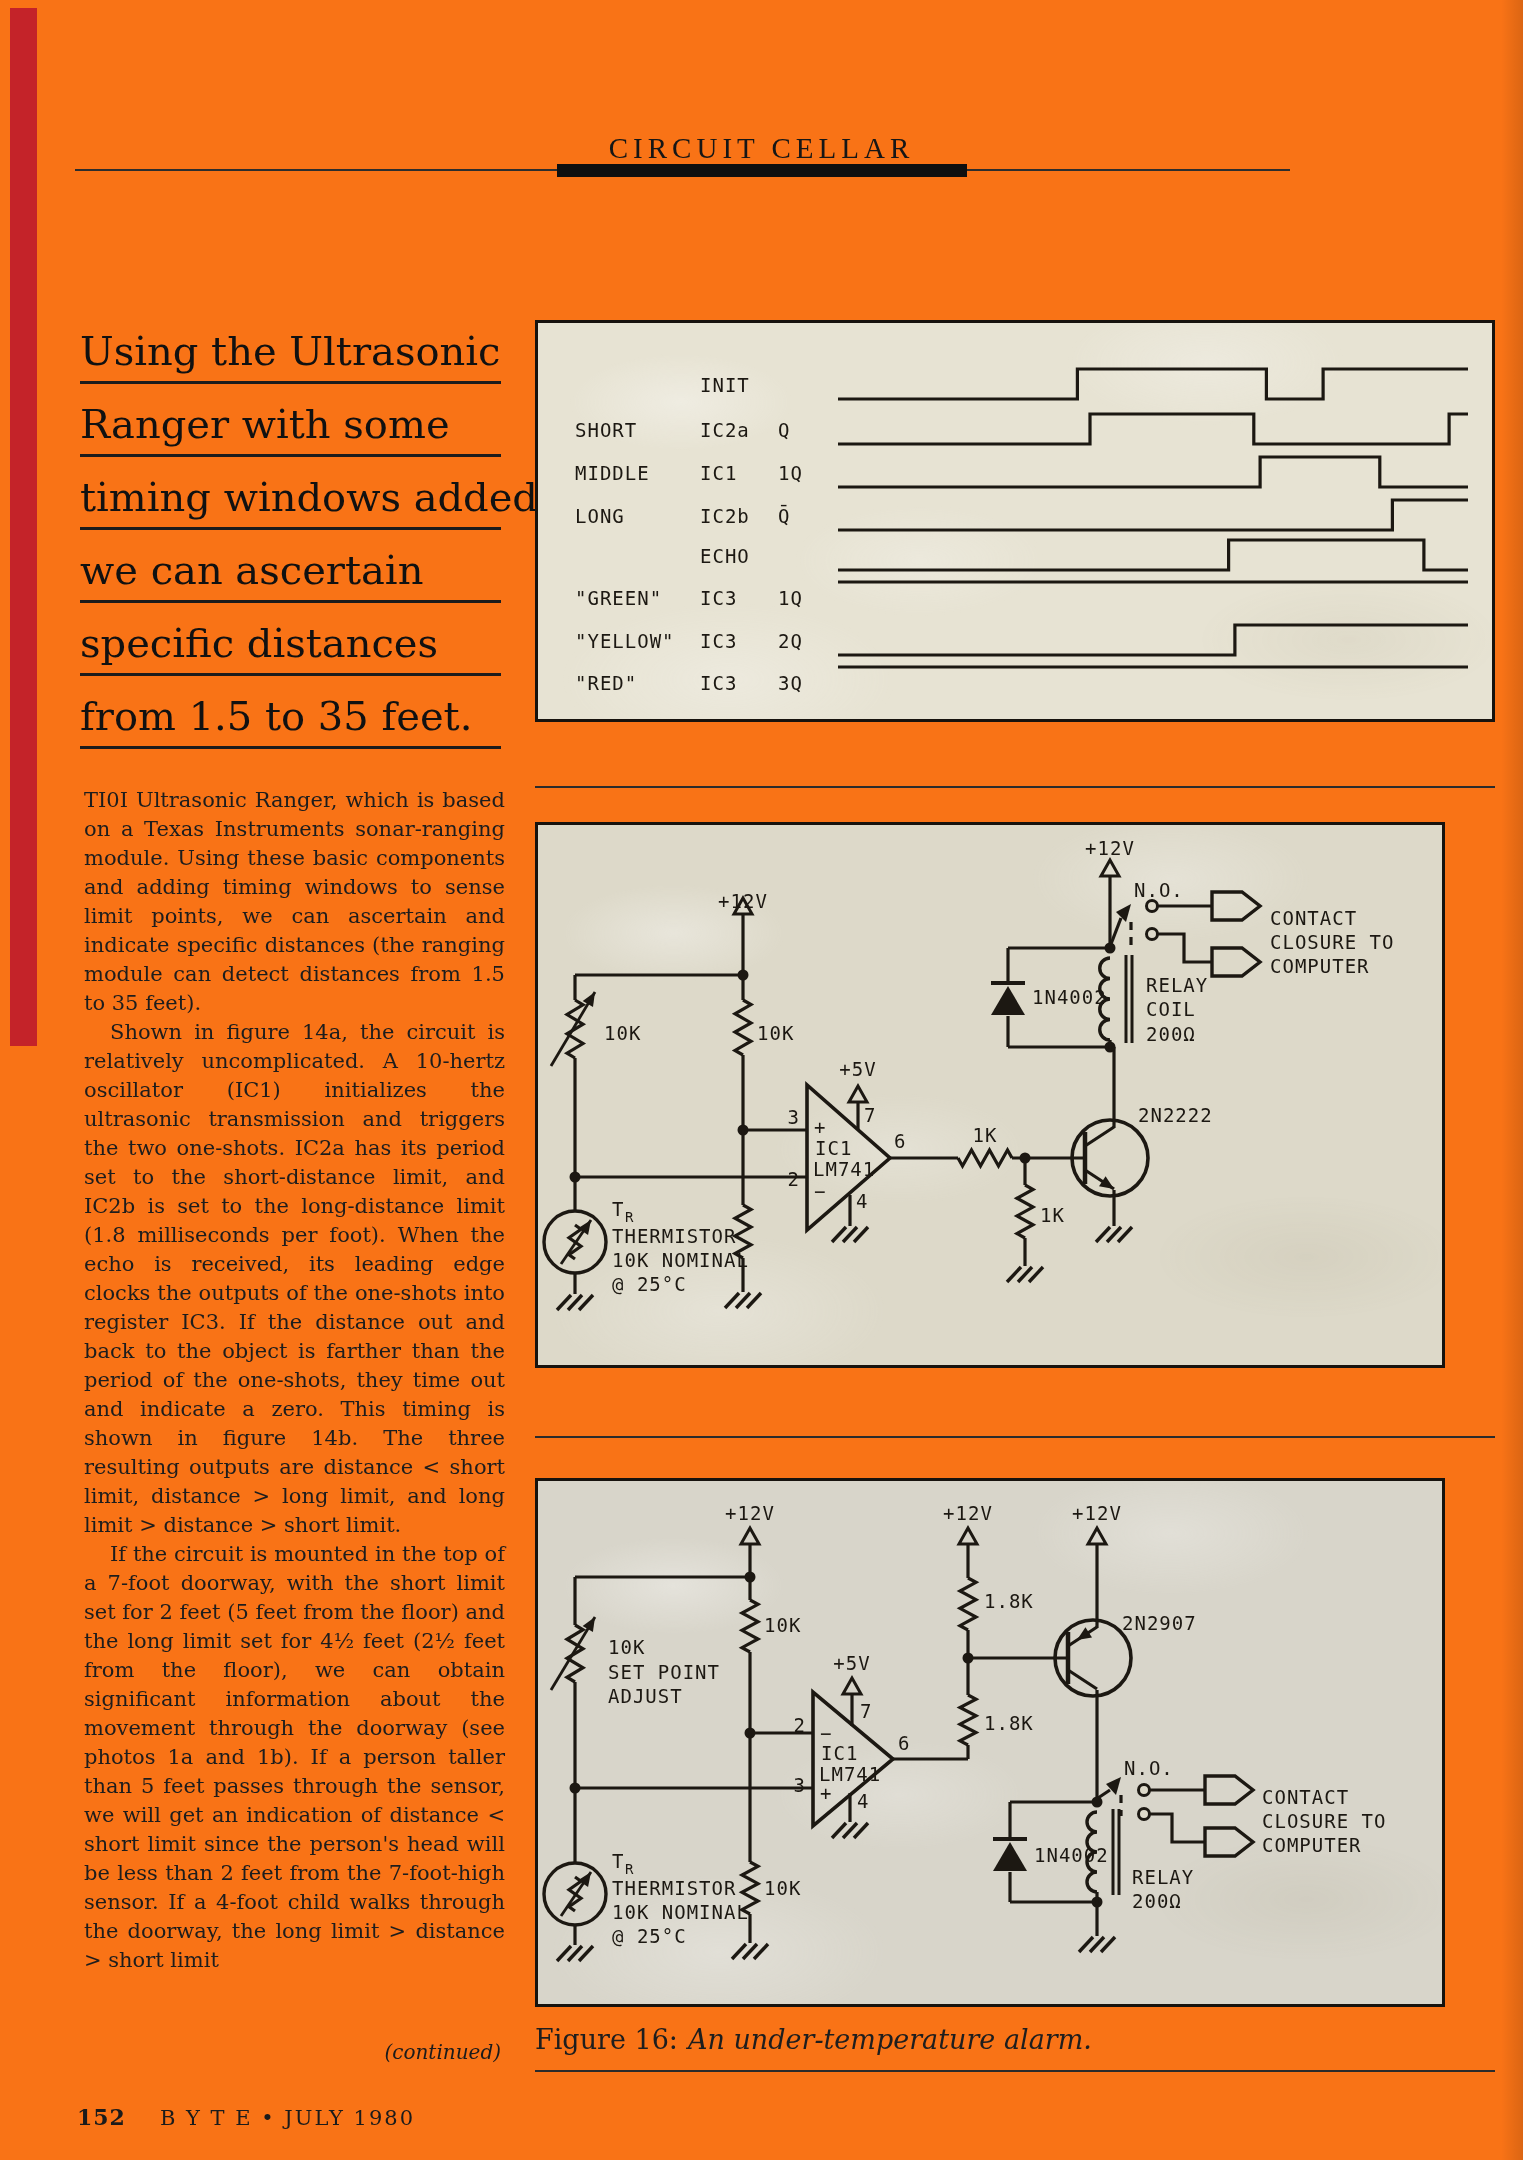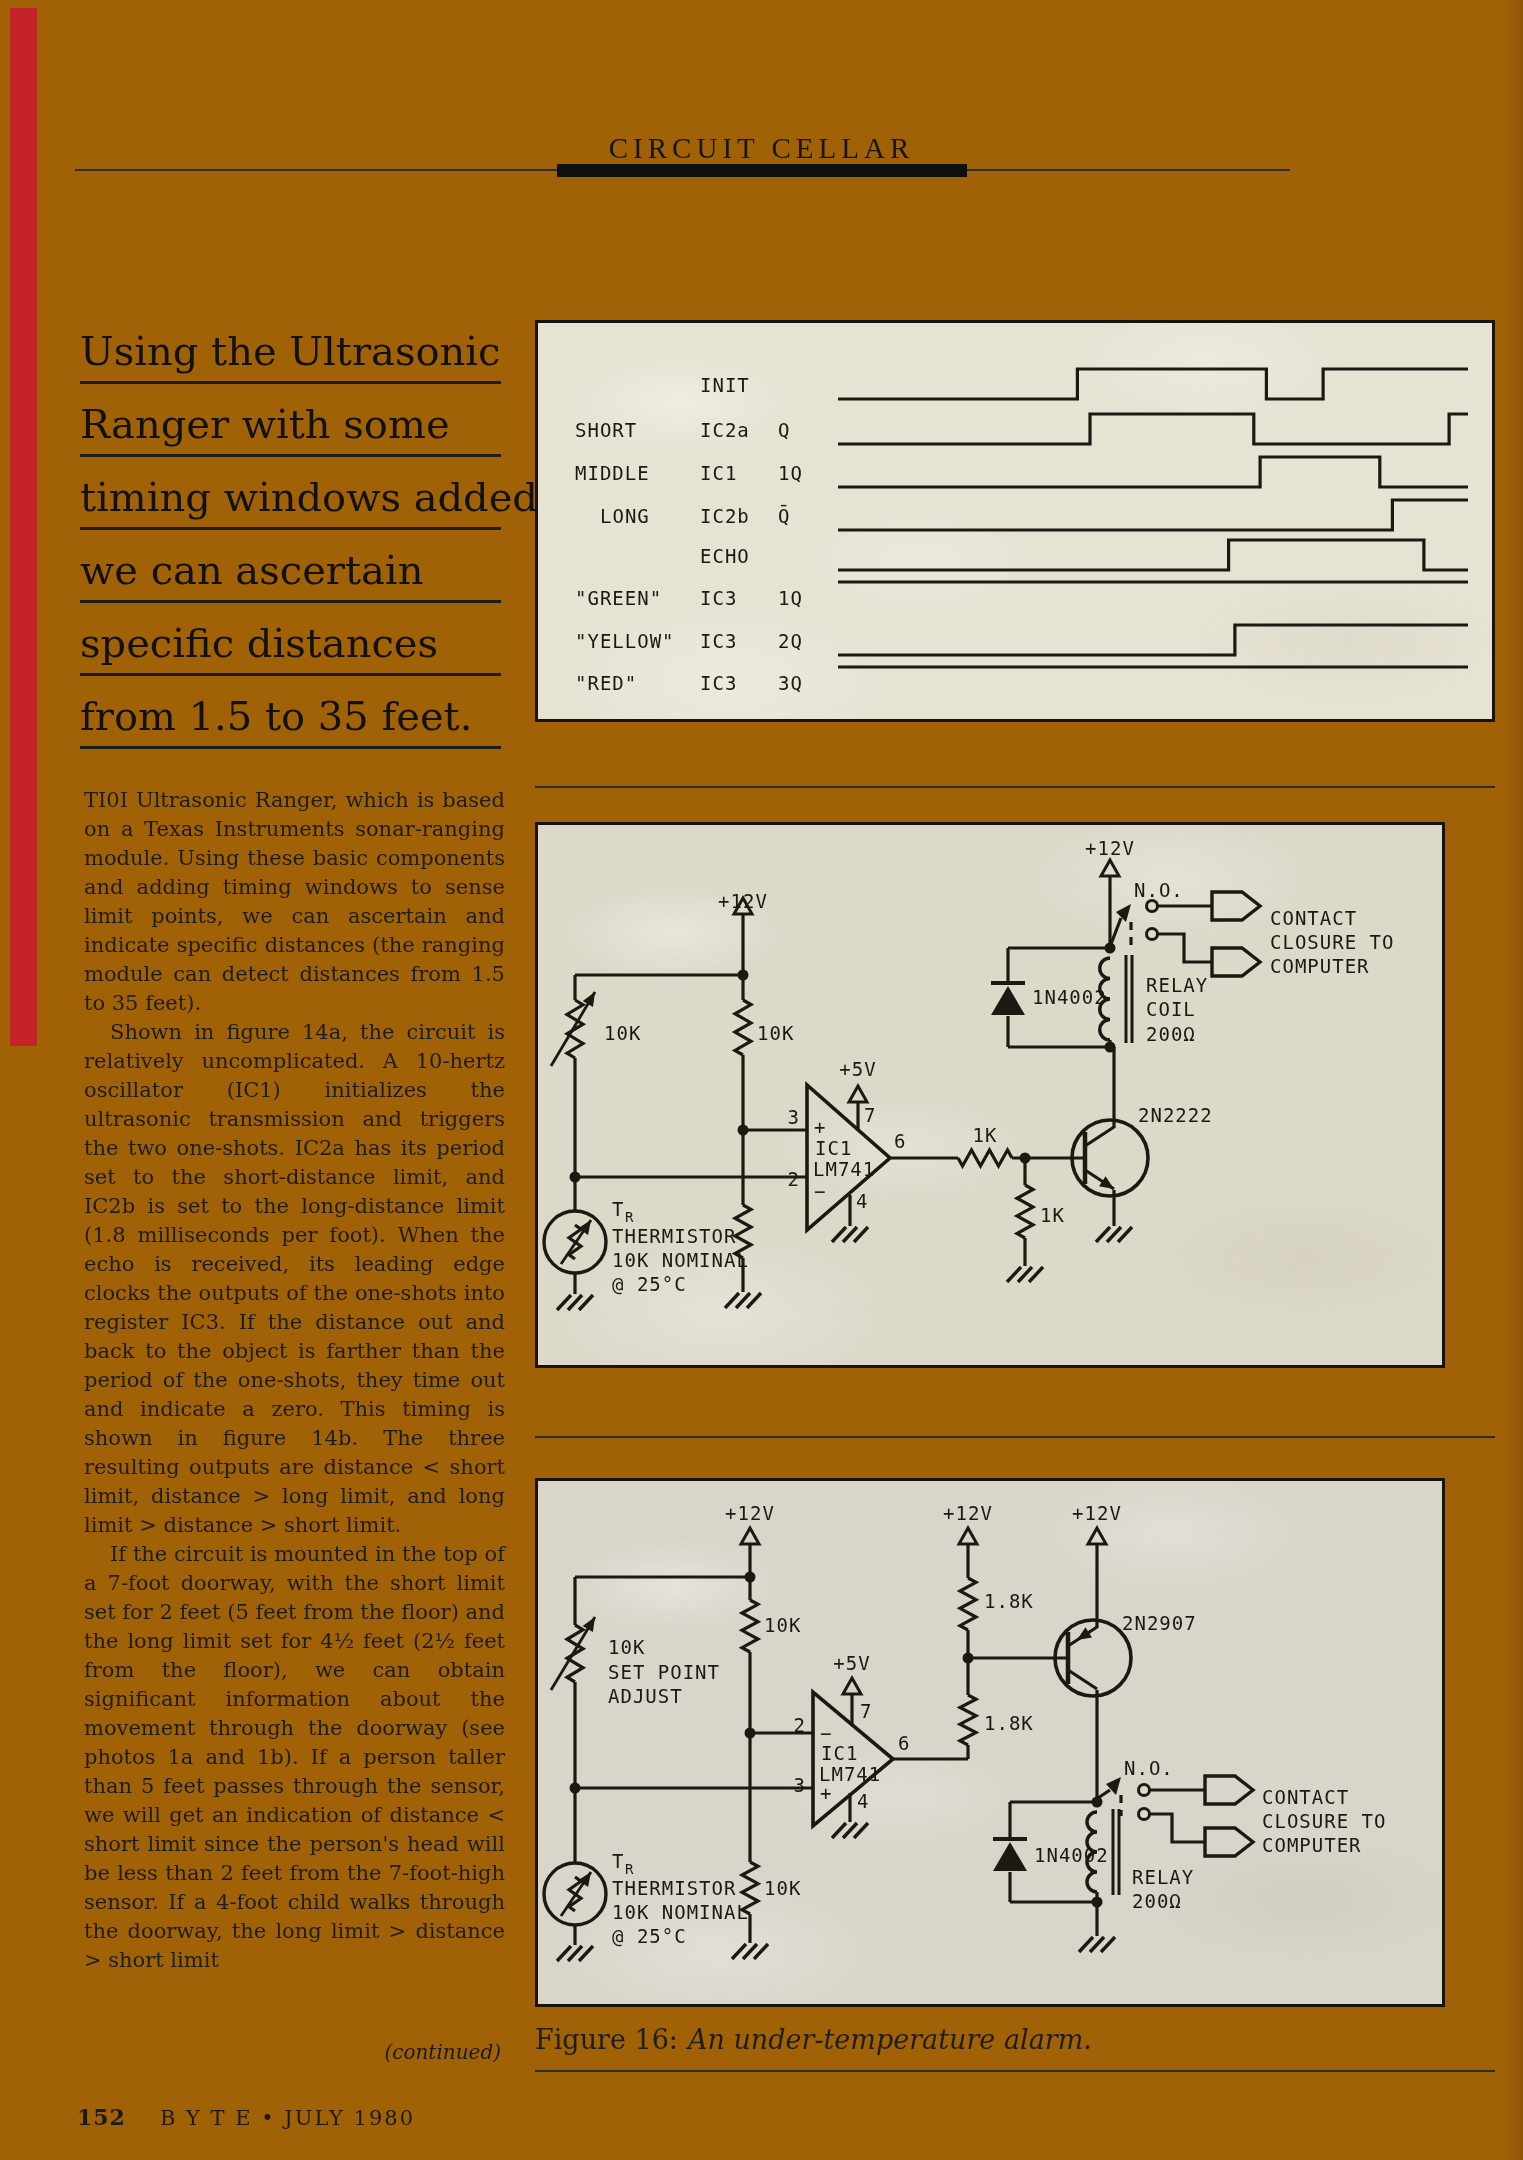--- a/index.html
+++ b/index.html
@@ -1,16 +1,16 @@
 <!DOCTYPE html>
 <html style="--accent: #c42329;"><head>
 <meta charset="utf-8">
 <style>
   html,body{margin:0;padding:0;background:#e8e6e0;}
-  #page{position:relative;width:1523px;height:2160px;background:#a16207;overflow:hidden;
+  #page{position:relative;width:1523px;height:2160px;background:#f97316;overflow:hidden;
         font-family:"DejaVu Serif",serif;color:#1b1b1b;}
   #page::after{content:"";position:absolute;top:0;right:0;width:22px;height:100%;
         background:linear-gradient(to right,rgba(0,0,0,0),rgba(0,0,0,.12));pointer-events:none;}
   .accent-bar{position:absolute;left:10px;top:8px;width:27px;height:1038px;background:var(--accent,#c42329);}
   
   .hdr-title{position:absolute;left:0;top:132px;width:1523px;text-align:center;
         font-family:"Liberation Serif",serif;font-size:29px;letter-spacing:5px;color:#161616;}
   .hdr-thin{position:absolute;left:75px;top:169px;width:1215px;height:2px;background:#2d2d2d;}
   .hdr-thick{position:absolute;left:557px;top:164px;width:410px;height:13px;background:#0f0f0f;}
   
@@ -104,21 +104,21 @@
       </div>
       <div class="trow" style="top: 150px;">
         <span style="left: 37px;">MIDDLE</span>
         <span style="left: 162px;">IC1</span>
         <span style="left: 240px;">1Q</span>
         <svg width="630" height="40">
           <polyline points="0,34 422.09999999999997,34 422.09999999999997,4 541.8,4 541.8,34 630,34" fill="none" stroke="#1c1812" stroke-width="3.2"></polyline>
         </svg>
       </div>
       <div class="trow" style="top: 193px;">
-        <span style="left: 37px; margin-left: 25px;">LONG</span>
+        <span style="left: 37px;">LONG</span>
         <span style="left: 162px;">IC2b</span>
         <span style="left: 240px;">Q̄</span>
         <svg width="630" height="40">
           <polyline points="0,34 554.4,34 554.4,4 630,4" fill="none" stroke="#1c1812" stroke-width="3.2"></polyline>
         </svg>
       </div>
       <div class="trow" style="top: 233px;">
         <span style="left: 162px;">ECHO</span>
         <svg width="630" height="40">
           <polyline points="0,34 390.59999999999997,34 390.59999999999997,4 585.9,4 585.9,34 630,34" fill="none" stroke="#1c1812" stroke-width="3.2"></polyline>

